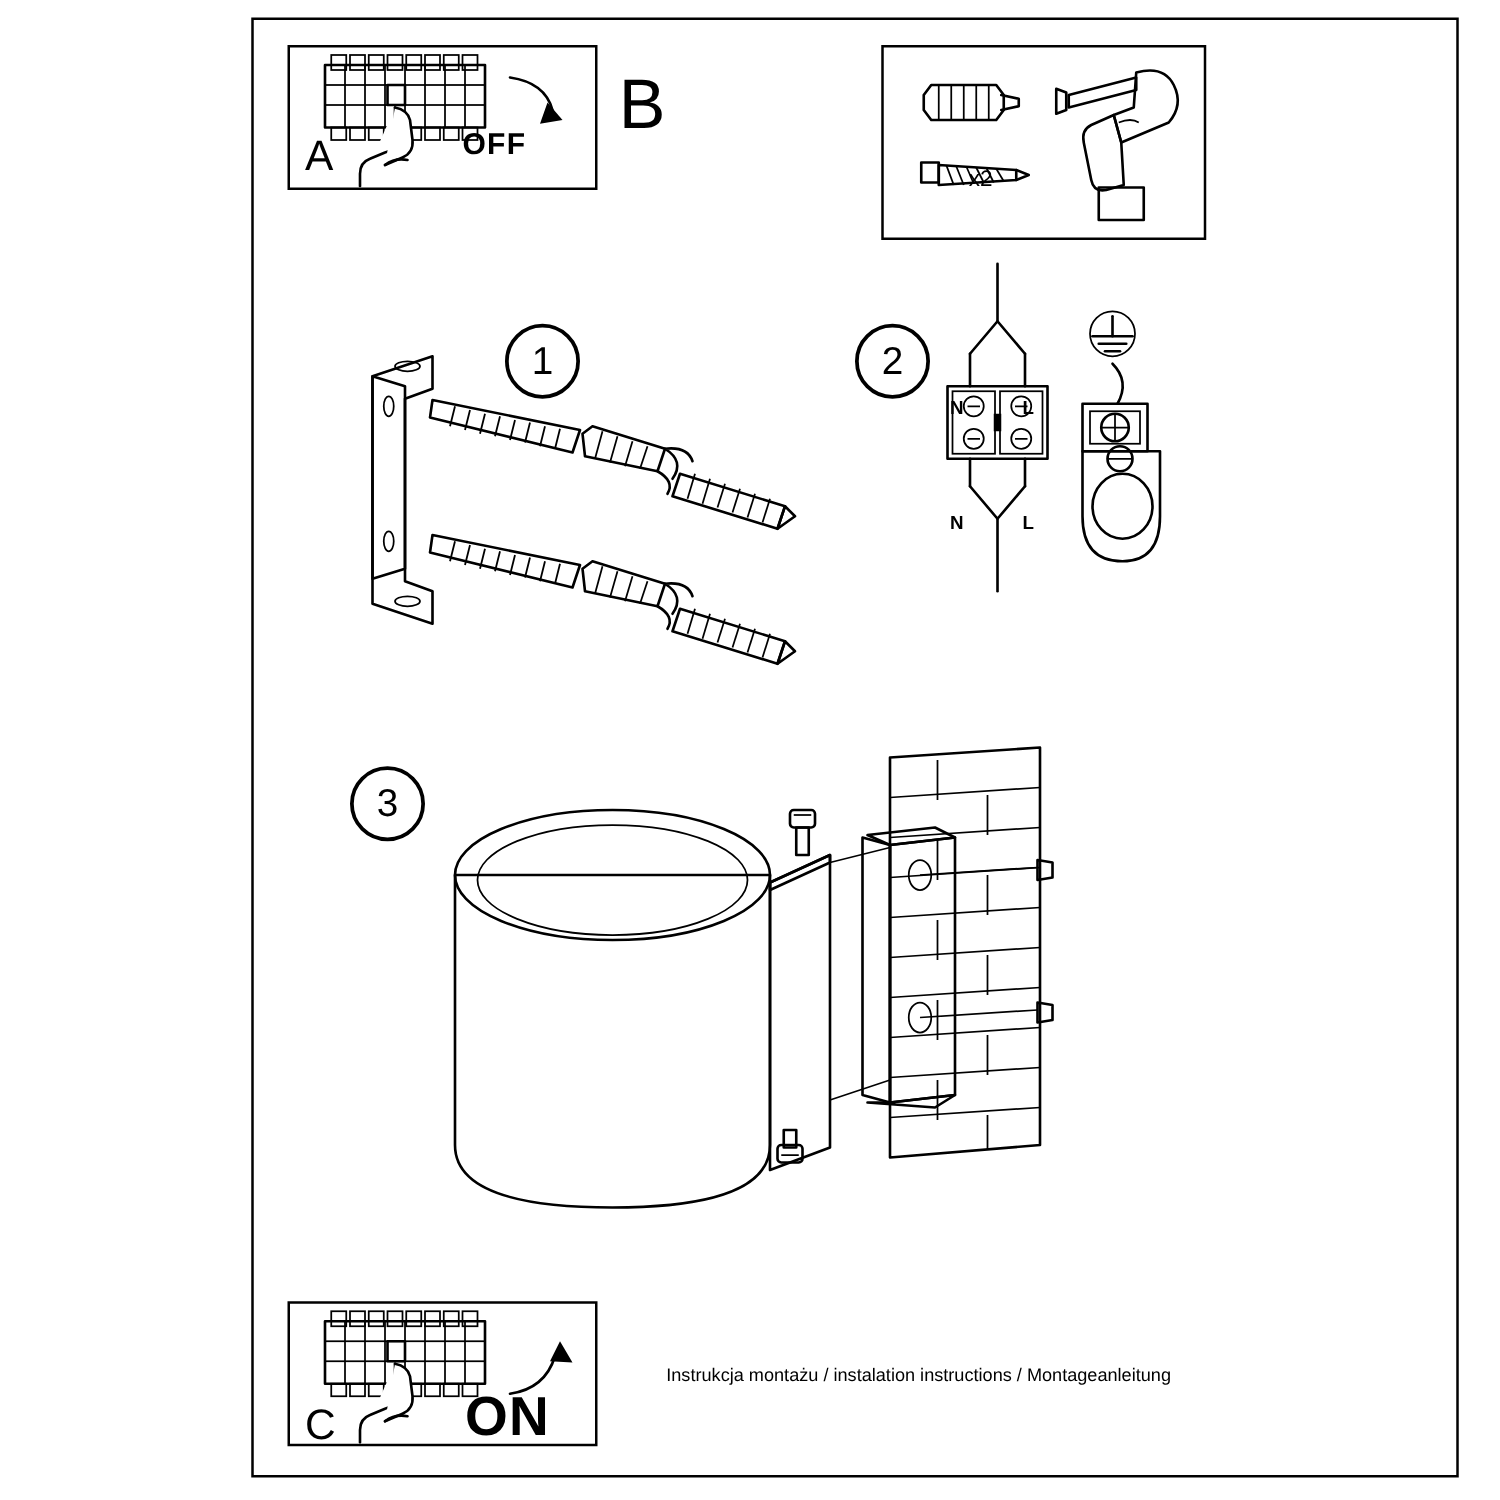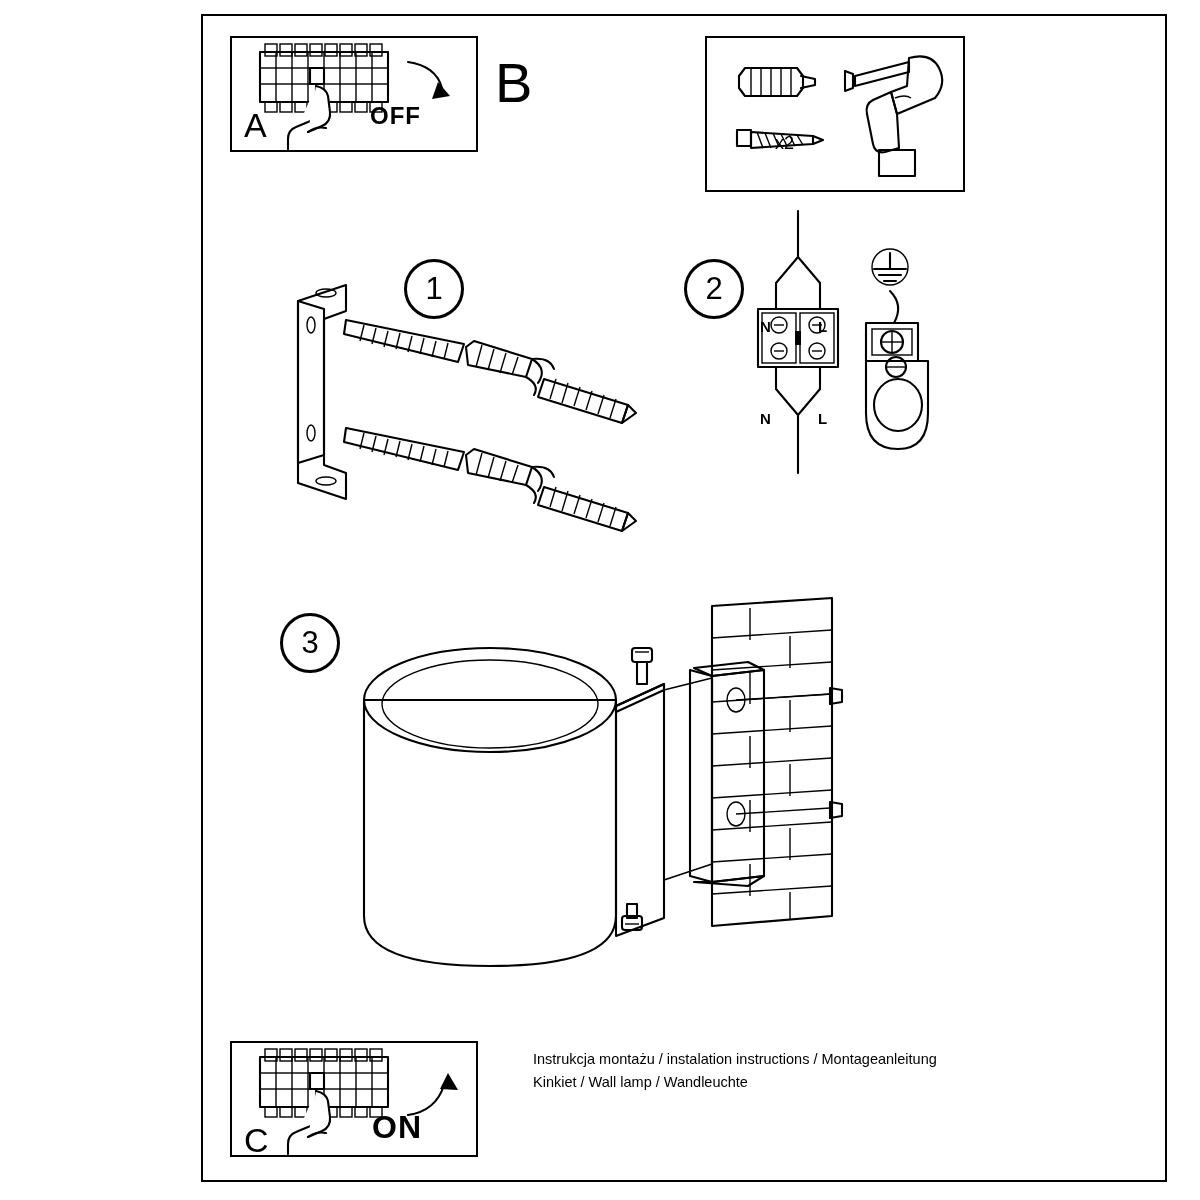--- a/index.html
+++ b/index.html
@@ -26,24 +26,24 @@
   .step-circle{position:absolute;width:54px;height:54px;border:3px solid #000;border-radius:50%;
     display:flex;align-items:center;justify-content:center;font-size:31px;background:#fff;}
 
   #step1{left:404px;top:259px;}
   #step2{left:684px;top:259px;}
   #step3{left:280px;top:613px;}
 
   
   #panel-c{left:230px;top:1041px;width:248px;height:116px;}
   #label-c{position:absolute;left:244px;top:1123px;font-size:34px;line-height:34px;}
-  #label-on{position:absolute;left:372px;top:1109px;font-size:32px;font-weight:700;letter-spacing:1px;}
-
-  
-  #footer{position:absolute;left:533px;top:1048px;width:430px;font-size:14.5px;line-height:23px;}
+  #label-on{position:absolute;left:372px;top:1109px;font-size:44px;font-weight:700;letter-spacing:1px;}
+
+  
+  #footer{position:absolute;left:533px;top:1090px;width:430px;font-size:14.5px;line-height:23px;}
 
   
   .wlabel{position:absolute;font-size:15px;font-weight:700;}
 
   svg{display:block;}
   .ln{fill:none;stroke:#000;stroke-width:2.1;stroke-linejoin:round;stroke-linecap:round;}
   .ln-thin{fill:none;stroke:#000;stroke-width:1.4;}
   .fill-b{fill:#000;}
 </style>
 </head>
@@ -402,16 +402,15 @@
 
       <path class="ln" d="M176 72 q28 -4 36 -30"></path>
       <path class="fill-b" d="M208 46 l8 -16 l10 17 z"></path>
     </svg>
   </div>
   <div id="label-c">C</div>
   <div id="label-on">ON</div>
 
   <div id="footer">
     <div>Instrukcja montażu / instalation instructions / Montageanleitung</div>
-    <div>Kinkiet / Wall lamp / Wandleuchte</div>
   </div>
 
 </div>
 
 </body></html>

